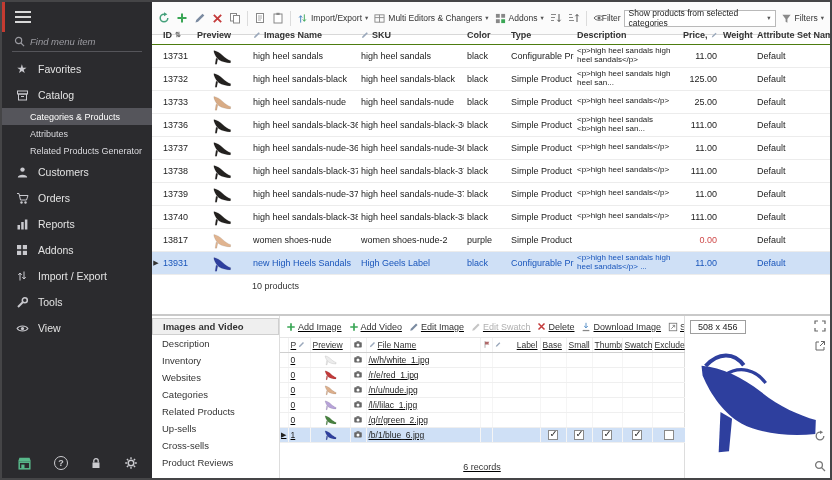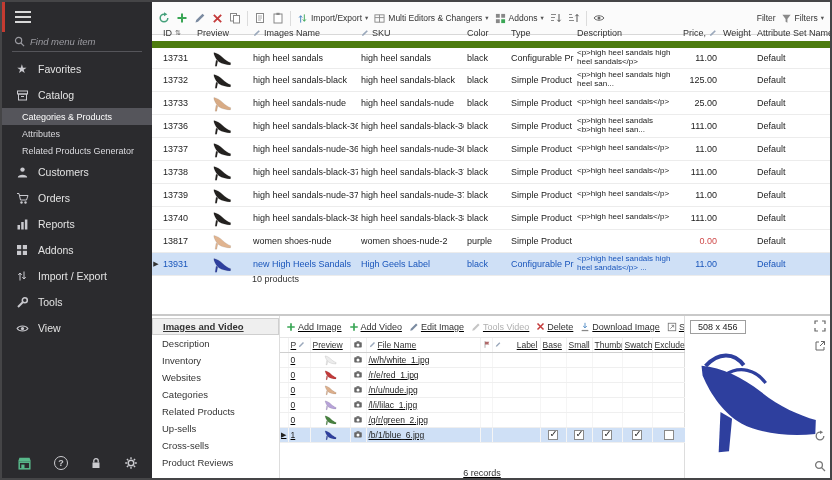--- a/index.html
+++ b/index.html
@@ -11,70 +11,70 @@
   .sidebar { position:absolute; left:0; top:0; bottom:0; width:150px; background:#2b2b2e; color:#e3e3e3; z-index:2; }
   .accent { position:absolute; left:0; top:0; width:3px; height:30px; background:#c43b31; }
   .hamburger { height:30px; display:flex; align-items:center; padding-left:13px; cursor:pointer; }
   .hamburger .bars { width:16px; }
   .hamburger .bars div { height:2px; background:#d8d8d8; margin:3px 0; }
   .side-search { display:flex; align-items:center; gap:5px; margin:0 10px 4px 10px; padding:4px 2px; border-bottom:1px solid #55555a; }
   .side-search input { background:transparent; border:none; outline:none; width:100px; font-family:inherit; font-size:9.5px; font-style:italic; color:#9a9aa0; }
   .side-search input::placeholder { color:#9a9aa0; }
   .side-item { display:flex; align-items:center; gap:9px; height:26px; padding-left:13px; font-size:10.5px; cursor:pointer; white-space:nowrap; }
   .side-item .ic { width:14px; display:inline-flex; justify-content:center; align-items:center; color:#c9c9ce; font-size:12px; }
-  .side-sub { height:17px; display:flex; align-items:center; padding-left:20px; font-size:9px; color:#dadade; cursor:pointer; white-space:nowrap; overflow:hidden; }
+  .side-sub { height:17px; display:flex; align-items:center; padding-left:28px; font-size:9px; color:#dadade; cursor:pointer; white-space:nowrap; overflow:hidden; }
   .side-sub.selected { background:#55555b; color:#fff; }
   .side-bottom { position:absolute; bottom:0; left:0; right:0; height:30px; display:flex; align-items:center; justify-content:space-between; padding:0 14px; }
   .sb-ic { display:inline-flex; align-items:center; justify-content:center; cursor:pointer; }
   .help-circle { width:14px; height:14px; border:1.4px solid #cbcbcf; border-radius:50%; color:#cbcbcf; font-size:9px; font-weight:bold; display:flex; align-items:center; justify-content:center; }
 
   
   .main { position:absolute; left:150px; top:0; right:0; bottom:0; background:#fff; }
   .toolbar { height:24px; display:flex; align-items:center; padding:16px 4px; border-bottom:1px solid #d8d8d8; background:#fbfbfb; font-size:8.5px; color:#333; }
   .tb-left { display:flex; align-items:center; gap:2px; flex:1; min-width:0; overflow:hidden; }
   .tb-right { display:flex; align-items:center; gap:3px; }
   .tbtn { display:inline-flex; align-items:center; gap:3px; padding:2px 2px; cursor:pointer; white-space:nowrap; }
   .caret { font-size:6.5px; color:#555; }
   .sep { width:1px; height:15px; background:#dcdcdc; margin:0 2px; flex:none; }
   .filter-select { display:flex; align-items:center; justify-content:space-between; border:1px solid #b9b9b9; background:#fff; height:17px; padding:0 4px; width:152px; font-size:8.5px; color:#222; cursor:pointer; }
   .svgi { display:block; }
 
   
   .grid-area { position:absolute; top:24px; left:0; right:0; height:250px; overflow:hidden; }
   table.products { border-collapse:collapse; table-layout:fixed; width:682px; font-size:9px; color:#222; }
-  .products th { font-weight:normal; text-align:left; border-bottom:7px solid #4d7c0f; height:18px; padding:0 3px; color:#333; white-space:nowrap; overflow:hidden;margin-left:26px; }
+  .products th { font-weight:bold; text-align:left; border-bottom:1px solid #4d7c0f; height:18px; padding:0 3px; color:#333; white-space:nowrap; overflow:hidden;margin-left:26px; }
   .products th .hwrap { display:flex; align-items:center; gap:3px; }
   .products td { border-bottom:1px solid #ececec; height:23px; padding:0 3px; white-space:nowrap; overflow:hidden; }
   .products .c-prev { text-align:center; }
   .products .c-price { text-align:right; }
   .products tr.freebie .c-price { color:#cf4a4a; }
   .products tr.sel { background:#cfe0f6; color:#1a56bb; }
   .products td.marker, .products th.marker { padding:0; text-align:center; font-size:7px; color:#333; }
   .c-desc { white-space:normal !important; font-size:8px; line-height:1.12; padding-top:1px !important; padding-bottom:1px !important; max-height:23px; }
   .shoe20 { width:26px; height:20px; vertical-align:middle; }
-  .grid-status { position:absolute; top:267px; left:0; right:0; height:20px; font-size:9px; color:#333; display:flex; align-items:center; padding-left:100px; }
+  .grid-status { position:absolute; top:274px; left:0; right:0; height:20px; font-size:9px; color:#333; display:flex; align-items:center; padding-left:100px; }
 
   
   .bottom { position:absolute; left:0; right:0; top:312px; bottom:0; border-top:2px solid #c9c9c9; display:flex; background:#fff; }
   .tabs { width:128px; border-right:1px solid #ddd; padding-top:2px; flex:none; }
   .tab { height:17px; display:flex; align-items:center; padding-left:10px; font-size:9.5px; color:#333; cursor:pointer; white-space:nowrap; overflow:hidden; }
-  .tab.active { background:#efefef; border:1px solid #cfcfcf; font-weight:bold;text-decoration:underline; }
+  .tab.active { background:#efefef; border:1px solid #cfcfcf; font-weight:bold; }
   .images-wrap { width:405px; border-right:1px solid #ddd; display:flex; flex-direction:column; flex:none;text-decoration:underline; }
   .img-toolbar { height:22px; display:flex; align-items:center; gap:5px; padding:0 5px; font-size:9px; color:#333; border-bottom:1px solid #e6e6e6; white-space:nowrap; overflow:hidden; }
   .img-toolbar .tbtn { gap:2px; padding:1px; }
   .tbtn.disabled { color:#b0b0b0; }
   table.images { border-collapse:collapse; table-layout:fixed; width:405px; font-size:8.5px; color:#222; }
   .images th { font-weight:normal; text-align:left; border-bottom:1px solid #cfcfcf; border-right:1px solid #f1f1f1; height:14px; padding:0 2px; white-space:nowrap; overflow:hidden; color:#333; }
   .images td { border-bottom:1px solid #efefef; border-right:1px solid #f5f5f5; height:15px; padding:0 2px; white-space:nowrap; overflow:hidden; }
   .images tr.sel { background:#cfe0f6; }
   .images .cb-cell { text-align:center; }
   .shoe13 { width:17px; height:13px; vertical-align:middle; }
   .cb { display:inline-block; width:10px; height:10px; border:1px solid #8a8a8a; background:#fff; position:relative; vertical-align:middle; }
   .cb.checked:after { content:"\2713"; position:absolute; left:0.5px; top:-2.5px; font-size:9.5px; color:#333; }
-  .img-status { margin-top:auto; height:16px; display:flex; align-items:flex-end; justify-content:center; font-size:9px; color:#333; }
+  .img-status { margin-top:auto; height:16px; display:flex; align-items:flex-start; justify-content:center; font-size:9px; color:#333; }
 
   
   .preview { flex:1; position:relative; background:#fff; }
   .dim-box { position:absolute; left:5px; top:4px; border:1px solid #9e9e9e; background:#fff; font-size:9px; color:#222; padding:1px 7px; }
   .pv-ic { position:absolute; cursor:pointer; }
   .big-shoe { position:absolute; left:8px; top:16px; transform:rotate(-6deg); }
 </style>
 </head>
 <body>
 
@@ -301,20 +301,24 @@
         <span class="tbtn">
           <svg class="svgi" width="12" height="12" viewBox="0 0 12 12">
               <path d="M1 6 C3 3 9 3 11 6 C9 9 3 9 1 6 Z" fill="none" stroke="#666"></path>
               <circle cx="6" cy="6" r="1.5" fill="#666"></circle>
             </svg>
 
         </span>
       </div>
       <div class="tb-right">
         <span>Filter</span>
+        <span class="filter-select">
+          <span>Show products from selected categories</span>
+          <span class="caret">▾</span>
+        </span>
         <span class="tbtn">
           <svg class="svgi" width="11" height="11" viewBox="0 0 12 12">
               <path d="M1.5 2 H10.5 L7 6.5 V10.5 L5 9.5 V6.5 Z" fill="#8a8a8a"></path>
             </svg>
           <span>Filters</span>
           <span class="caret">▾</span>
         </span>
       </div>
     </div>
 
@@ -572,21 +576,21 @@
           <span class="tbtn">
               <svg class="svgi" width="10" height="10" viewBox="0 0 12 12">
                 <path d="M1.5 10.5 L2.2 8 L8.5 1.7 L10.3 3.5 L4 9.8 Z" fill="#7a8aa0"></path>
               </svg>
               <span>Edit Image</span>
             </span>
           <span class="tbtn disabled">
               <svg class="svgi" width="10" height="10" viewBox="0 0 12 12">
                 <path d="M1.5 10.5 L2.2 8 L8.5 1.7 L10.3 3.5 L4 9.8 Z" fill="#c5c5c5"></path>
               </svg>
-              <span>Tools Video</span>
+              <span>Edit Swatch</span>
             </span>
           <span class="tbtn">
               <svg class="svgi" width="9" height="9" viewBox="0 0 12 12">
                 <path d="M2 2 L10 10 M10 2 L2 10" stroke="#c43b3b" stroke-width="2"></path>
               </svg>
               <span>Delete</span>
             </span>
           <span class="tbtn">
               <svg class="svgi" width="10" height="10" viewBox="0 0 12 12">
                 <path d="M6 1 V7 M6 7 L3.8 4.8 M6 7 L8.2 4.8" stroke="#3f7fbf" fill="none"></path>

